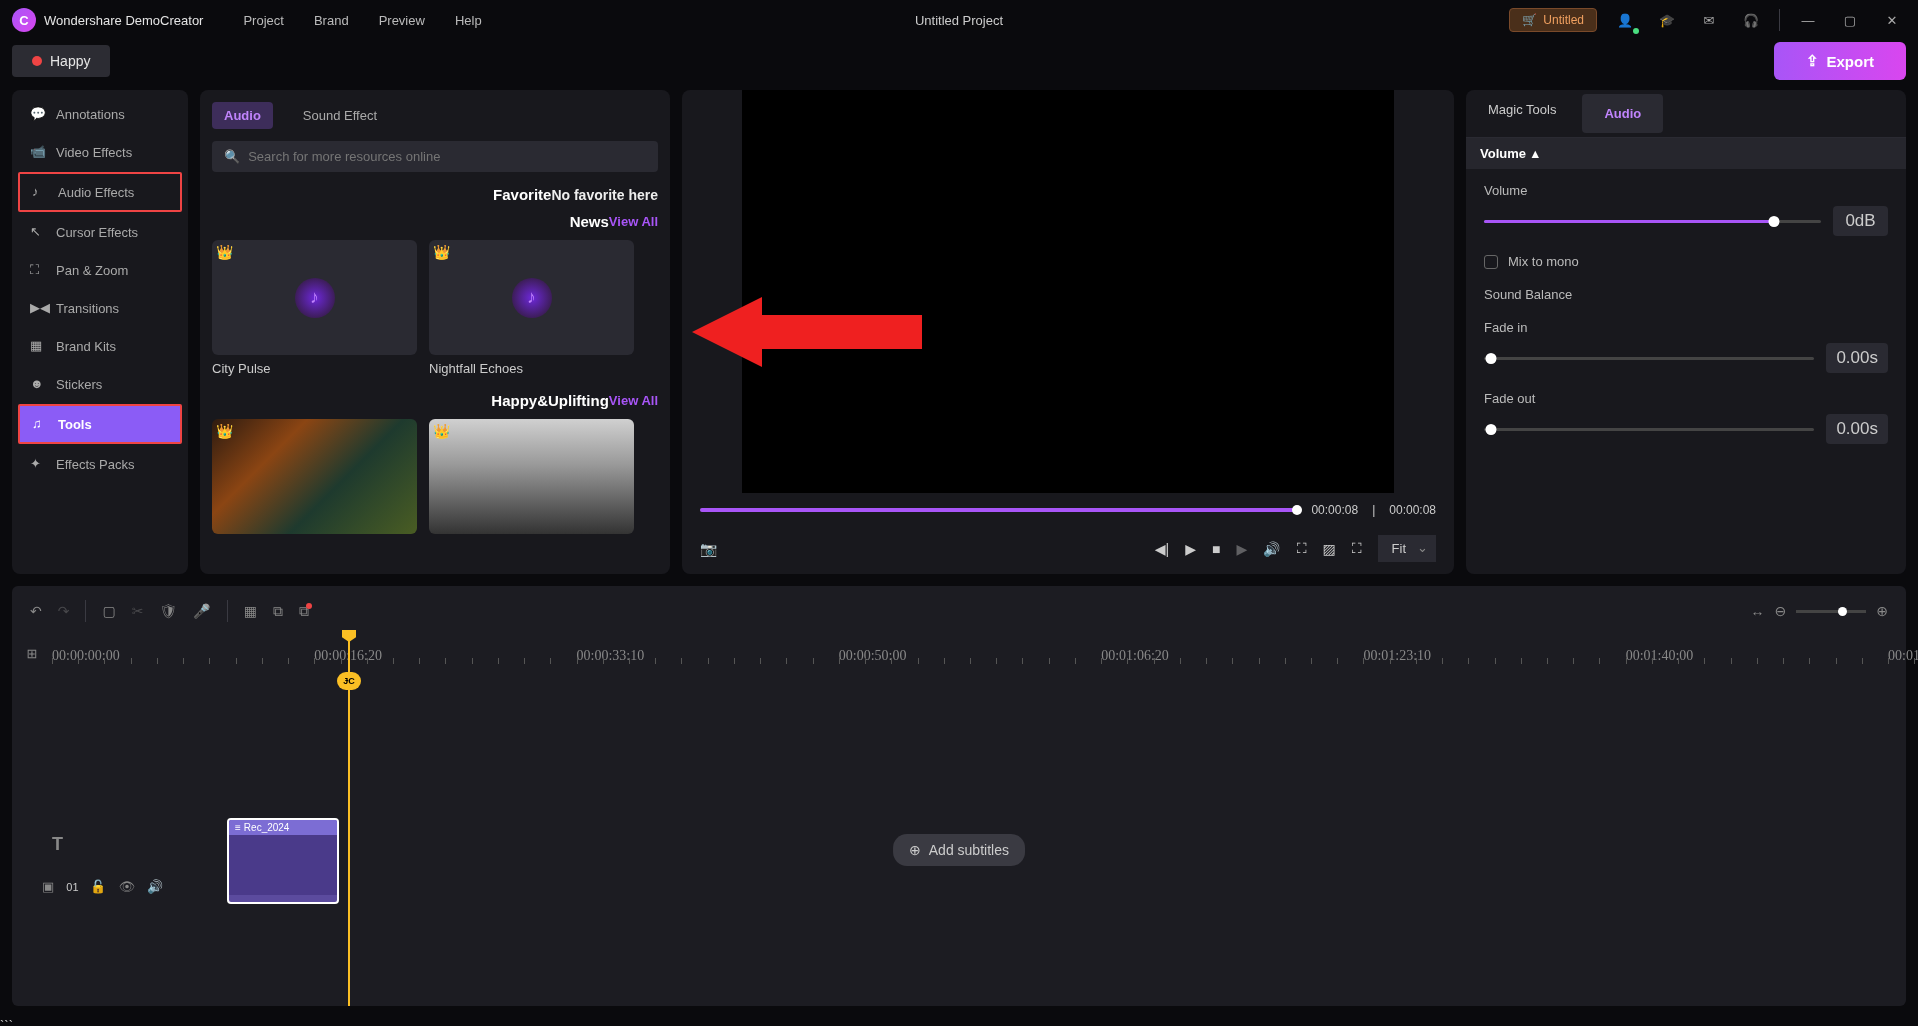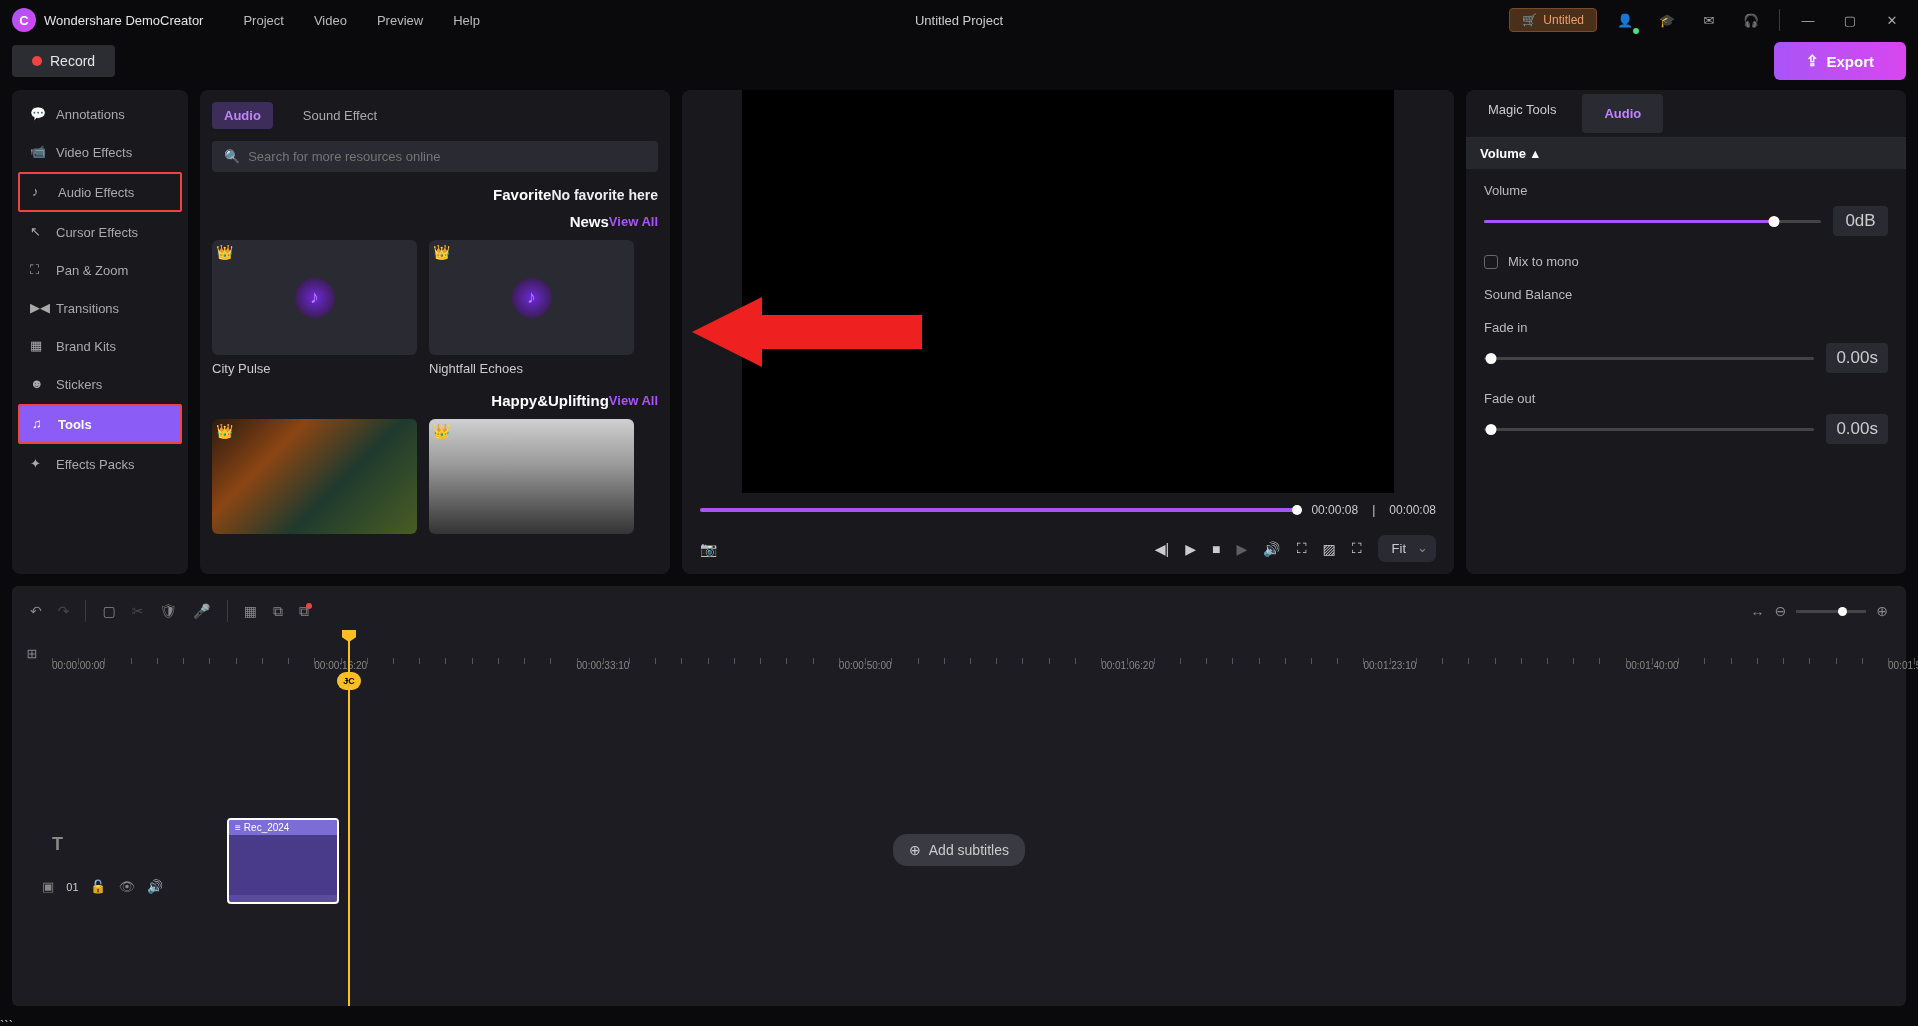--- a/index.html
+++ b/index.html
@@ -61,21 +61,21 @@
 .arrow-shape { width:230px; height:70px; position:relative; }
 .arrow-shape::before { content:''; position:absolute; left:0; top:0; border-top:35px solid transparent; border-bottom:35px solid transparent; border-right:70px solid #ef2020; }
 .arrow-shape::after { content:''; position:absolute; left:70px; top:18px; width:160px; height:34px; background:#ef2020; }
 .progress-row { padding:0 18px; display:flex; align-items:center; gap:14px; margin-bottom:10px;}
 .progress-bar { flex:1; height:4px; background:#333; border-radius:2px; position:relative;}
 .progress-fill { height:100%; width:100%; background:#a855f7; border-radius:2px; position:relative;}
 .progress-fill::after { content:''; position:absolute; right:-5px; top:-3px; width:10px; height:10px; background:#fff; border-radius:50%;}
 .time { color:#ccc; font-size:12px;}
 .controls { padding:8px 18px 12px; display:flex; align-items:center; gap:16px; color:#ccc;}
 .controls .ic { cursor:pointer; font-size:14px;}
-.fit-sel { margin-left:auto; background:#2a2a32; padding:6px 30px 6px 14px; border-radius:7px; position:relative; color:#ccc; cursor:pointer;}
+.fit-sel { margin-left:auto; background:#2a2a32; padding:6px 30px 6px 14px; border-radius:0; position:relative; color:#ccc; cursor:pointer;}
 .fit-sel::after { content:'⌄'; position:absolute; right:8px; top:5px; color:#888;}
 
 
 .props { width:440px; background:#18181d; border-radius:8px; overflow:auto; }
 .prop-tabs { display:flex; border-bottom:1px solid #2a2a32; }
 .prop-tab { padding:12px 22px; color:#ccc; cursor:pointer; }
 .prop-tab.active { background:#2a2a32; color:#c084fc; font-weight:600; border-radius:4px; margin:4px;}
 .prop-section-head { background:#26262d; padding:8px 14px; color:#fff; font-weight:600; display:flex; align-items:center; gap:6px; font-size:13px;}
 .prop-body { padding:14px 18px; display:flex; flex-direction:column; gap:18px; }
 .prop-row { display:flex; flex-direction:column; gap:8px; }
@@ -94,21 +94,21 @@
 .tl-sep { width:1px; height:22px; background:#3a3a42;}
 .zoom-group { margin-left:auto; display:flex; align-items:center; gap:10px;}
 .zoom-slider { width:70px; height:3px; background:#444; position:relative;}
 .zoom-slider .knob { position:absolute; left:60%; top:-3px; width:9px; height:9px; background:#fff; border-radius:50%;}
 .rec-ind { width:6px; height:6px; background:#ef4444; border-radius:50%; position:absolute; top:0; right:-3px;}
 
 .timeline { background:#1c1c22; margin:0 12px 12px; border-radius:0 0 6px 6px; padding:8px 0 8px 0; height:370px; position:relative;}
 .ruler-row { display:flex; align-items:flex-start; height:30px; }
 .add-track { width:40px; display:flex; justify-content:center; padding-top:2px; color:#888; cursor:pointer;}
 .ruler { flex:1; position:relative; margin-right:18px;}
-.ruler-mark { position:absolute; top:16px; color:#888; font-size:10px;}
+.ruler-mark { position:absolute; top:4px; color:#888; font-size:14px;font-family:Liberation Serif, serif;}
 .ruler-tick { position:absolute; top:14px; width:1px; height:6px; background:#555;}
 .playhead { position:absolute; top:0; bottom:0; left:336px; width:2px; background:#fbbf24; z-index:5;}
 .playhead::before { content:''; position:absolute; top:-6px; left:-6px; width:14px; height:12px; background:#fbbf24; clip-path:polygon(0 0,100% 0,100% 60%,50% 100%,0 60%);}
 .playhead-badge { position:absolute; top:36px; left:-11px; width:24px; height:18px; background:#fbbf24; border-radius:9px; display:flex; align-items:center; justify-content:center; color:#000; font-size:9px; font-weight:bold;}
 .track-area { position:relative; height:260px; padding-left:215px;}
 .subtitle-btn { position:absolute; left:50%; top:160px; transform:translateX(-50%); background:#3a3a42; padding:8px 16px; border-radius:14px; display:flex; gap:8px; align-items:center; color:#ccc; cursor:pointer; font-size:14px;}
 .track-controls { position:absolute; bottom:40px; left:30px; display:flex; align-items:center; gap:12px; color:#888;}
 .track-num { color:#ccc; font-size:11px;}
 .clip { position:absolute; bottom:30px; left:215px; width:112px; height:86px; border:2px solid #fff; border-radius:4px; background:#5b4b9e; overflow:hidden;}
 .clip-head { background:#7c6dd4; padding:2px 6px; font-size:10px; color:#fff; display:flex; gap:3px; align-items:center;}
@@ -119,21 +119,21 @@
 <body>
 
 
 
 
 <div class="titlebar">
   <div class="app-logo">C</div>
   <div class="app-name">Wondershare DemoCreator</div>
   <div class="menu">
     <span>Project</span>
-    <span>Video</span>
+    <span>Brand</span>
     <span>Preview</span>
     <span>Help</span>
   </div>
   <div class="project-title">Untitled Project</div>
   <div class="title-right">
     <div class="purchase-btn">
       <span>🛒</span>
       <span>Untitled</span>
     </div>
     <div class="icon-btn user-dot">👤</div>
@@ -144,21 +144,21 @@
     <div class="icon-btn">—</div>
     <div class="icon-btn">▢</div>
     <div class="icon-btn">✕</div>
   </div>
 </div>
 
 
 <div class="topbar">
   <div class="record-btn">
     <span class="rec-dot"></span>
-    <span>Record</span>
+    <span>Happy</span>
   </div>
   <div class="export-btn">
     <span>⇪</span>
     <span>Export</span>
   </div>
 </div>
 
 
 <div class="main-row">
 

